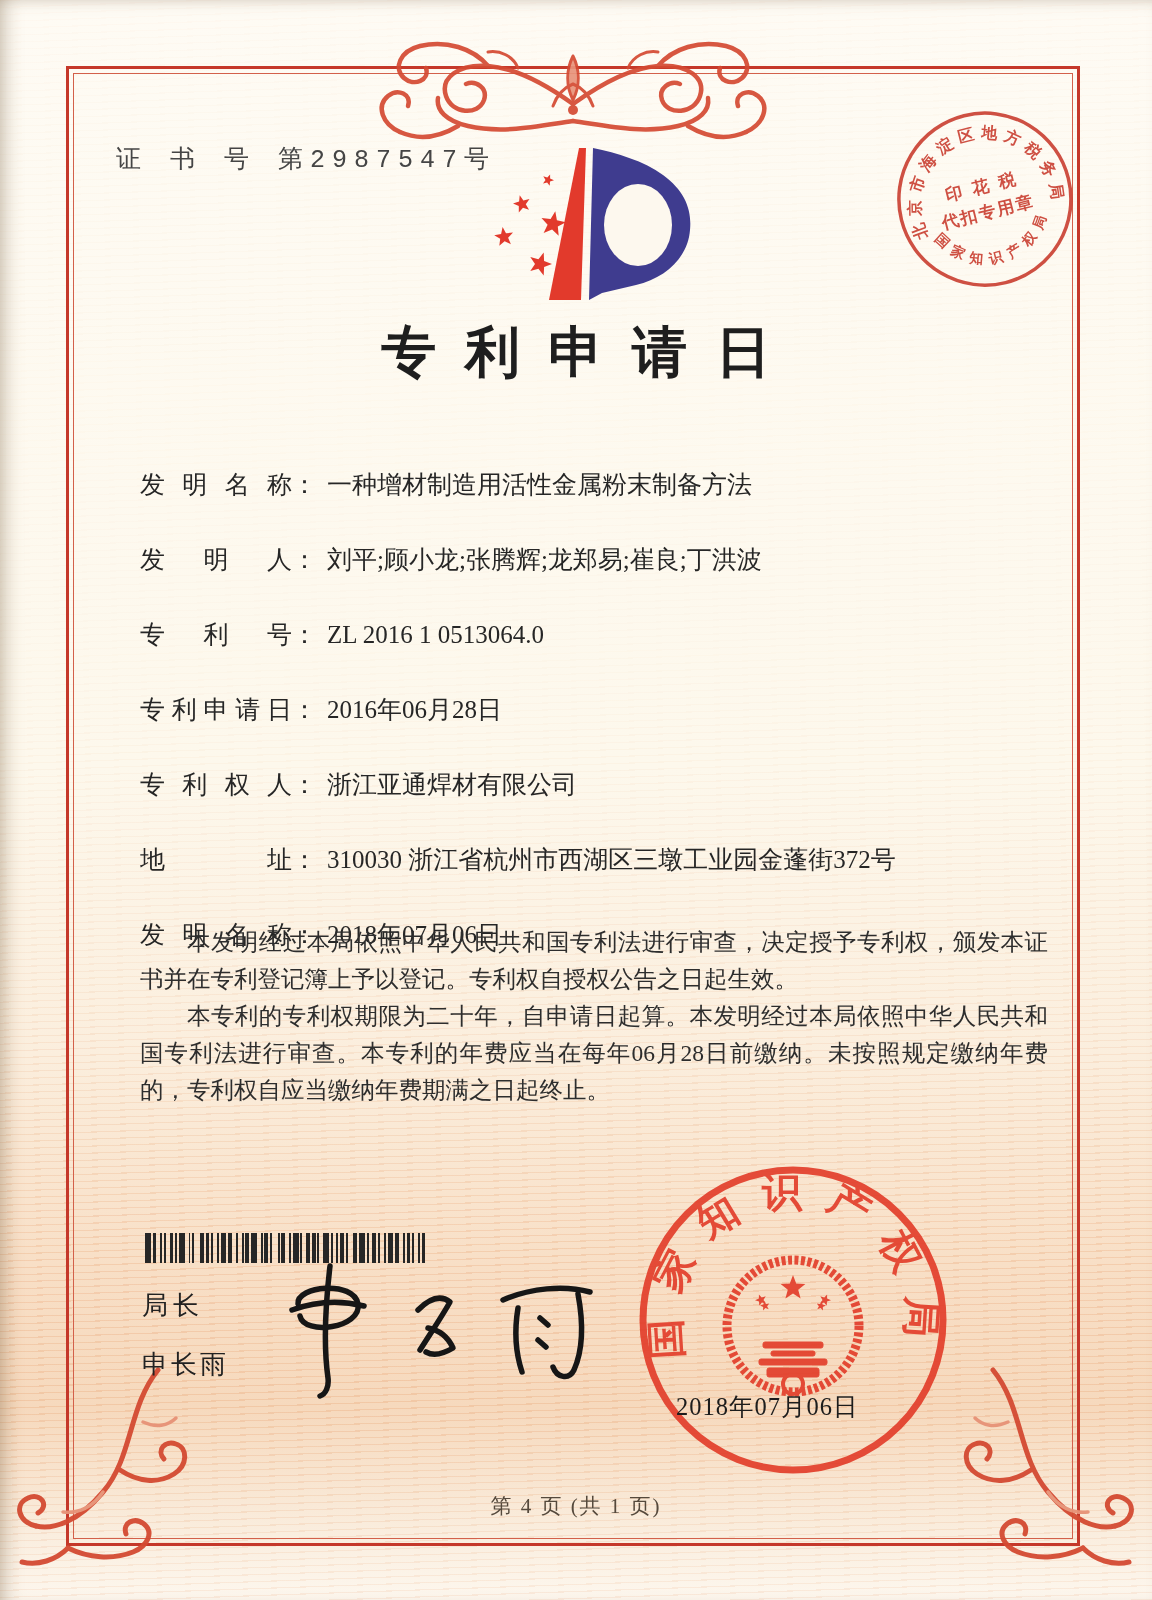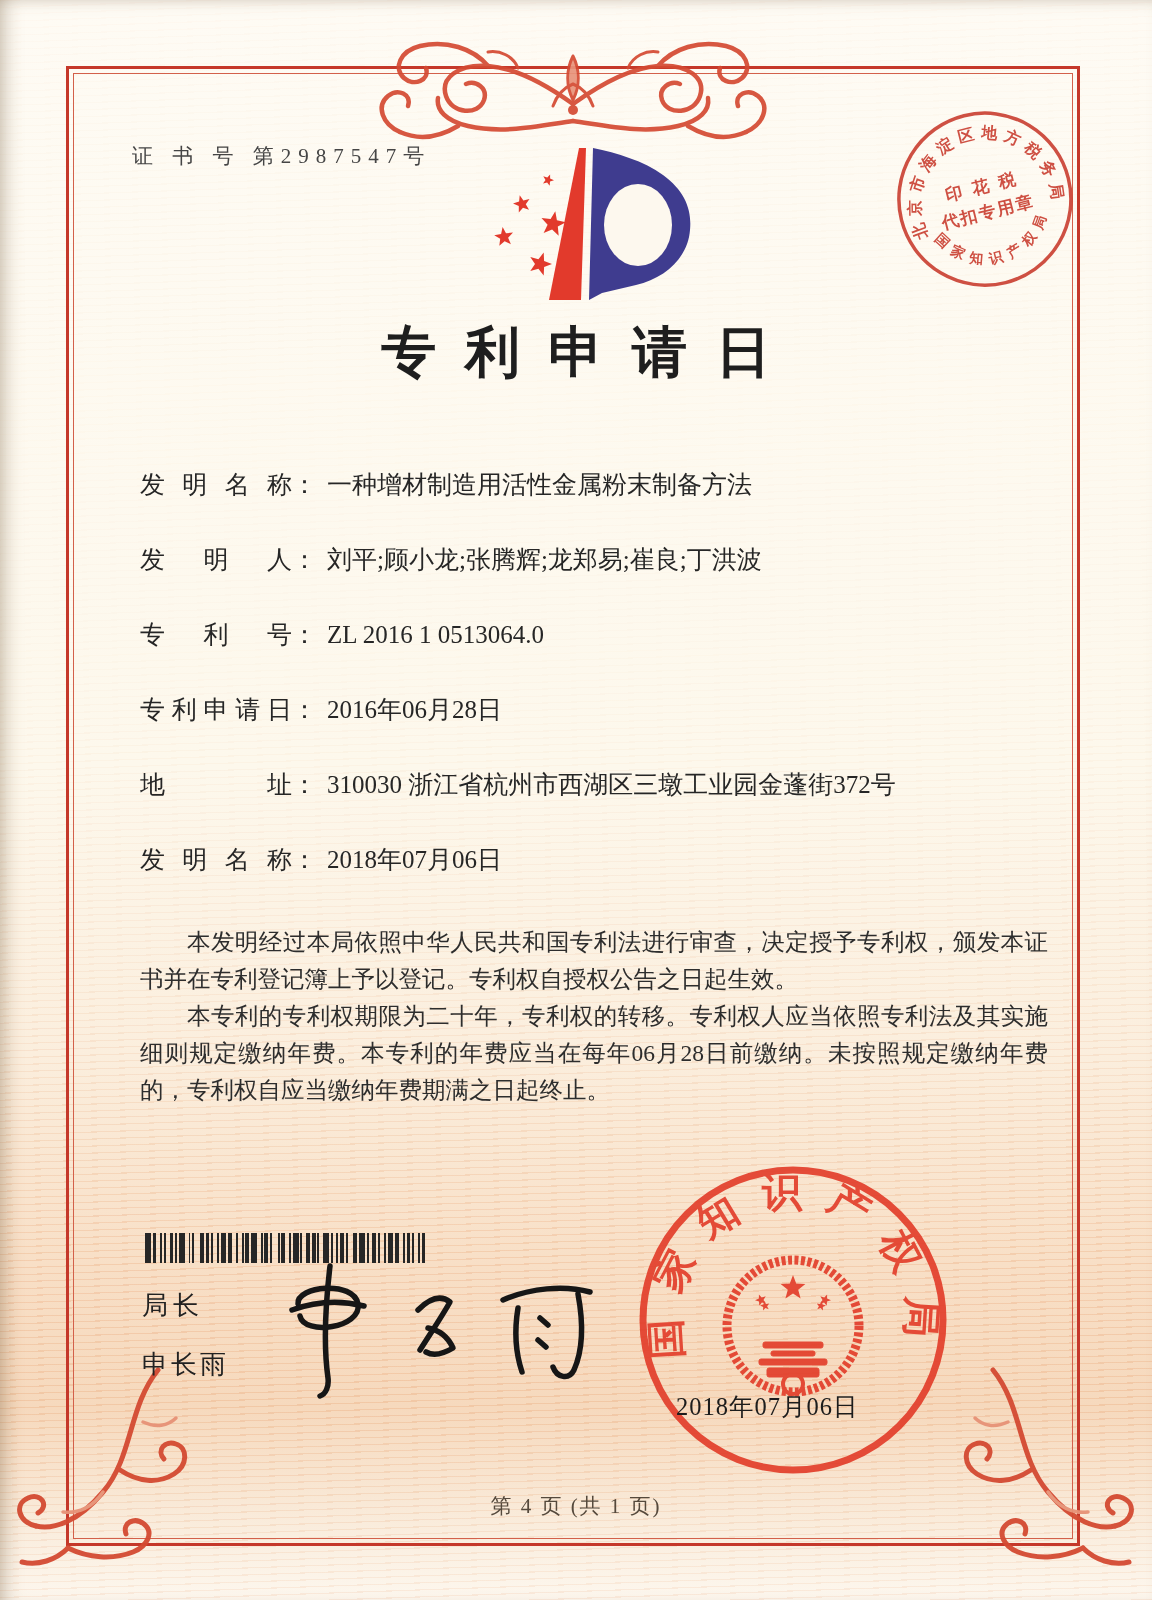--- a/index.html
+++ b/index.html
@@ -21,21 +21,21 @@
   .waves{
     position:absolute;inset:0;pointer-events:none;
     background:repeating-linear-gradient(178deg, rgba(224,122,58,0.18) 0px, rgba(224,122,58,0.18) 1.2px, transparent 1.2px, transparent 7px);
     -webkit-mask-image:linear-gradient(to bottom, rgba(0,0,0,.14) 0%, rgba(0,0,0,.10) 40%, rgba(0,0,0,.45) 62%, rgba(0,0,0,.95) 78%, #000 88%, rgba(0,0,0,.55) 97%);
             mask-image:linear-gradient(to bottom, rgba(0,0,0,.14) 0%, rgba(0,0,0,.10) 40%, rgba(0,0,0,.45) 62%, rgba(0,0,0,.95) 78%, #000 88%, rgba(0,0,0,.55) 97%);
   }
   .edge-shadow{position:absolute;inset:0;pointer-events:none;
     box-shadow:inset 16px 0 20px -13px rgba(110,85,55,.4), inset 0 10px 16px -11px rgba(110,85,55,.28);}
   .frame{position:absolute;left:66px;top:66px;width:1008px;height:1474px;border:3px solid var(--frame_red);}
   .frame-inner{position:absolute;inset:4px;border:1px solid #d3604a;}
-  .cert-no{position:absolute;left:132px;top:142px;font-size:21px;letter-spacing:7px;color:#454545;}
+  .cert-no{position:absolute;left:116px;top:142px;font-size:25px;letter-spacing:7px;color:#454545;font-family:Liberation Mono, monospace;}
   .logo{position:absolute;left:452px;top:142px;}
   .title{position:absolute;left:0;right:0;top:316px;text-align:center;font-size:55px;font-weight:600;
          letter-spacing:.52em;text-indent:.52em;color:#1e1e1e;}
   .fields{position:absolute;left:140px;top:468px;width:908px;font-size:25px;color:#262626;}
   .row{margin-bottom:42px;white-space:nowrap;}
   .lbl{display:inline-block;width:152px;text-align:justify;text-align-last:justify;vertical-align:bottom;}
   .colon{display:inline-block;}
   .val{padding-left:10px;margin-top:44px;}
   .grant-row{display:flex;}
   .grant-col1{width:420px;}
@@ -132,32 +132,35 @@
     <div class="row">
       <span class="lbl">发明人</span><span class="colon">：</span><span class="val">刘平;顾小龙;张腾辉;龙郑易;崔良;丁洪波</span>
     </div>
     <div class="row">
       <span class="lbl">专利号</span><span class="colon">：</span><span class="val">ZL 2016 1 0513064.0</span>
     </div>
     <div class="row">
       <span class="lbl">专利申请日</span><span class="colon">：</span><span class="val">2016年06月28日</span>
     </div>
     <div class="row">
+      <span class="lbl">专利权人</span><span class="colon">：</span><span class="val">浙江亚通焊材有限公司</span>
+    </div>
+    <div class="row">
       <span class="lbl">地址</span><span class="colon">：</span><span class="val">310030 浙江省杭州市西湖区三墩工业园金蓬街372号</span>
     </div>
     <div class="row grant-row">
       <div class="grant-col1">
         <span class="lbl">发明名称</span><span class="colon">：</span><span class="val">2018年07月06日</span>
       </div>
     </div>
   </div>
 
   <div class="paragraphs">
     <p>本发明经过本局依照中华人民共和国专利法进行审查，决定授予专利权，颁发本证书并在专利登记簿上予以登记。专利权自授权公告之日起生效。</p>
-    <p>本专利的专利权期限为二十年，专利权的转移。专利权人应当依照专利法及其实施细则规定缴纳年费。本专利的年费应当在每年06月28日前缴纳。未按照规定缴纳年费的，专利权自应当缴纳年费期满之日起终止。</p>
+    <p>本专利的专利权期限为二十年，自申请日起算。本发明经过本局依照中华人民共和国专利法进行审查。本专利的年费应当在每年06月28日前缴纳。未按照规定缴纳年费的，专利权自应当缴纳年费期满之日起终止。</p>
   </div>
 
   <div class="barcode" id="barcode">
       <div class="bar" style="width: 5.7px;"></div>
       <div class="gap" style="width: 1.9px;"></div>
       <div class="bar" style="width: 3.8px;"></div>
       <div class="gap" style="width: 3.8px;"></div>
       <div class="bar" style="width: 1.9px;"></div>
       <div class="gap" style="width: 1.9px;"></div>
       <div class="bar" style="width: 1.9px;"></div>

